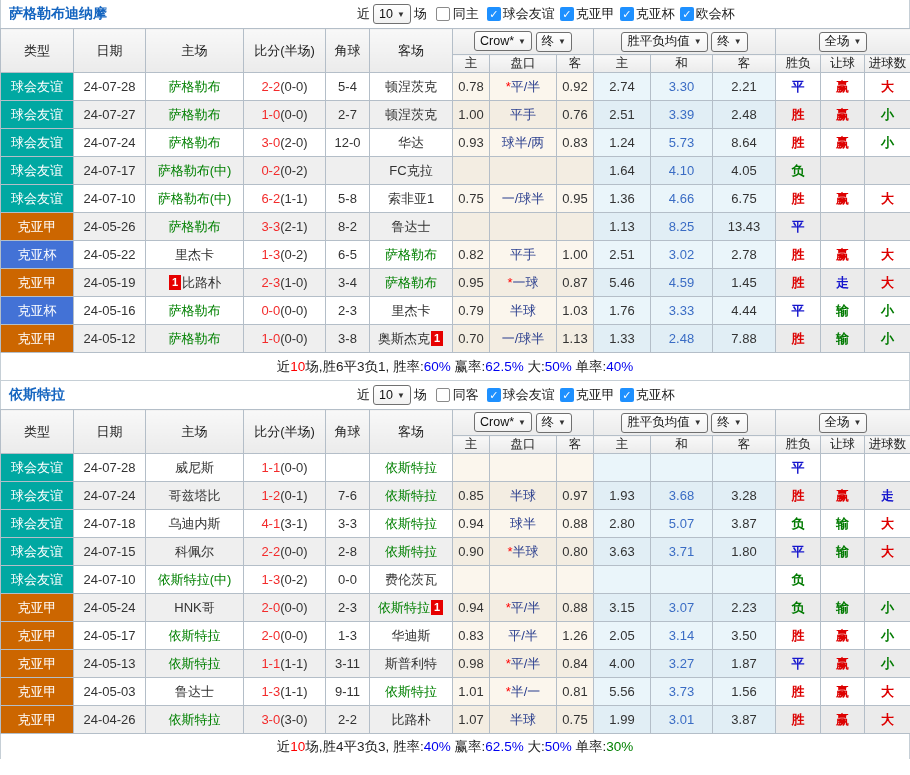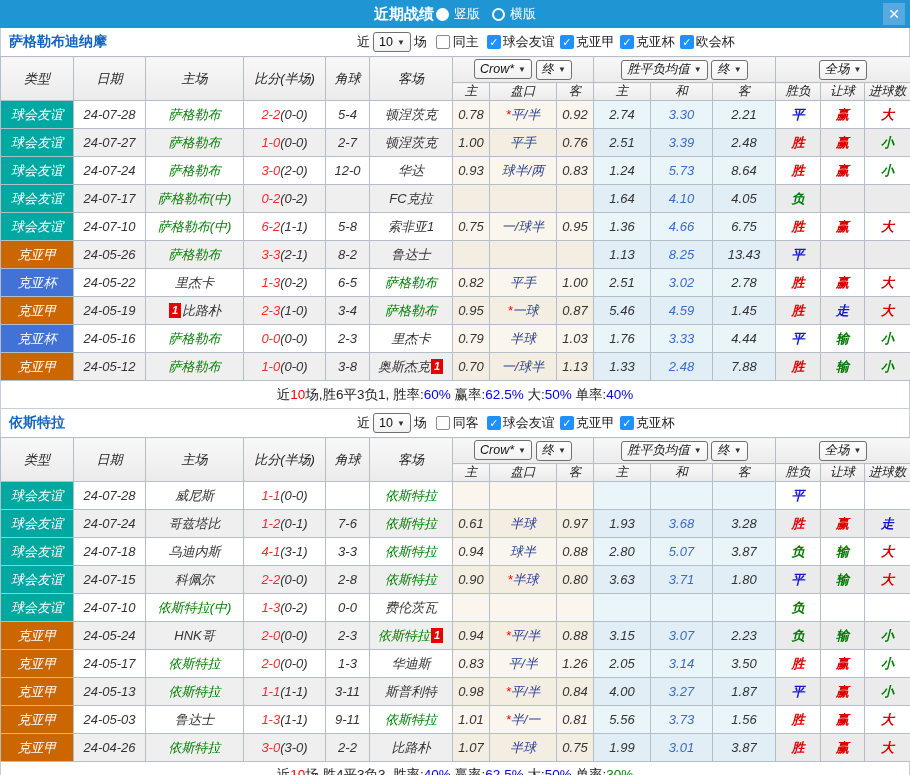--- a/index.html
+++ b/index.html
@@ -26,21 +26,21 @@
   .sel { display: inline-flex; align-items: center; background: linear-gradient(#ffffff,#f1f1f1);
     border: 1px solid #707070; border-radius: 3px; height: 20px; padding: 0 5px; font-size: 12.5px; color: #111; cursor: pointer; }
   .sel .ar { font-size: 8px; margin-left: 4px; color: #333; }
   .cb { display: inline-block; width: 14px; height: 14px; border-radius: 2px; text-align: center; cursor: pointer; }
   .cb.off { background: #fff; border: 1px solid #8a8a8a; margin: 0 3px 0 6px; }
   .cb.on { background: var(--checkbox_on); color: #fff; font-size: 11px; font-weight: bold; line-height: 14px; margin: 0 2px 0 5px; }
   .cb-lbl { font-size: 13px; }
   .leagues { display: inline-flex; align-items: center; }
 
   
-  table { border-collapse: collapse; table-layout: fixed; width: 910px; font-style: italic; }
+  table { border-collapse: collapse; table-layout: fixed; width: 910px; }
   th, td { border: 1px solid #B4BEC8; text-align: center; overflow: hidden; white-space: nowrap; font-size: 13px; }
   thead th { background: linear-gradient(#F8F8F8,#EBEBEB); font-weight: normal; color: #222; }
   .hrow1 th { height: 26px; }
   .hrow2 th { height: 16px; font-size: 12.5px; }
   tbody td { height: 28px; color: #333; }
 
   .typ { color: #fff; }
   .t-fr  { background: var(--friendly_bg); }
   .t-lg  { background: var(--league_bg); }
   .t-cup { background: var(--cup_bg); }
@@ -72,28 +72,20 @@
     background: #fff; white-space: pre; }
   .sum-0 { height: 28px; }
   .sum-1 { height: 25px; border-bottom: none; }
   .sum-k { color: #222; } .sum-r { color: #FF0000; } .sum-b { color: #0000EE; } .sum-g { color: #008000; }
 </style>
 </head>
 <body>
 
 <div class="app">
 
-  <div class="titlebar">
-    <span class="ttl">近期战绩</span>
-    <span class="radio on"></span>
-    <span class="rlabel">竖版</span>
-    <span class="radio off"></span>
-    <span class="rlabel">横版</span>
-    <span class="closebtn">✕</span>
-  </div>
 
   <div class="fbar">
     <span class="teamname">萨格勒布迪纳摩</span>
     <span class="fctrls">
       <span>近</span>
       <span class="sel">
           <span>10</span>
           <span class="ar">▼</span>
         </span>
       <span>场</span>
@@ -457,21 +449,21 @@
           <td class="rs "></td>
           <td class="rs "></td>
         </tr>
         <tr>
           <td class="typ t-fr">球会友谊</td>
           <td class="pl">24-07-24</td>
           <td class="pl"><span>哥兹塔比</span></td>
           <td class="pl"><span class="sc">1-2</span><span class="hf">(0-1)</span></td>
           <td class="pl">7-6</td>
           <td class="pl"><span class="sel-team">依斯特拉</span></td>
-          <td class="cr">0.61</td>
+          <td class="cr">0.85</td>
           <td class="cr"><span class="line">半球</span></td>
           <td class="cr">0.97</td>
           <td class="bl">1.93</td>
           <td class="bl avg-d">3.68</td>
           <td class="bl">3.28</td>
           <td class="rs win">胜</td>
           <td class="rs win">赢</td>
           <td class="rs draw">走</td>
         </tr>
         <tr>

